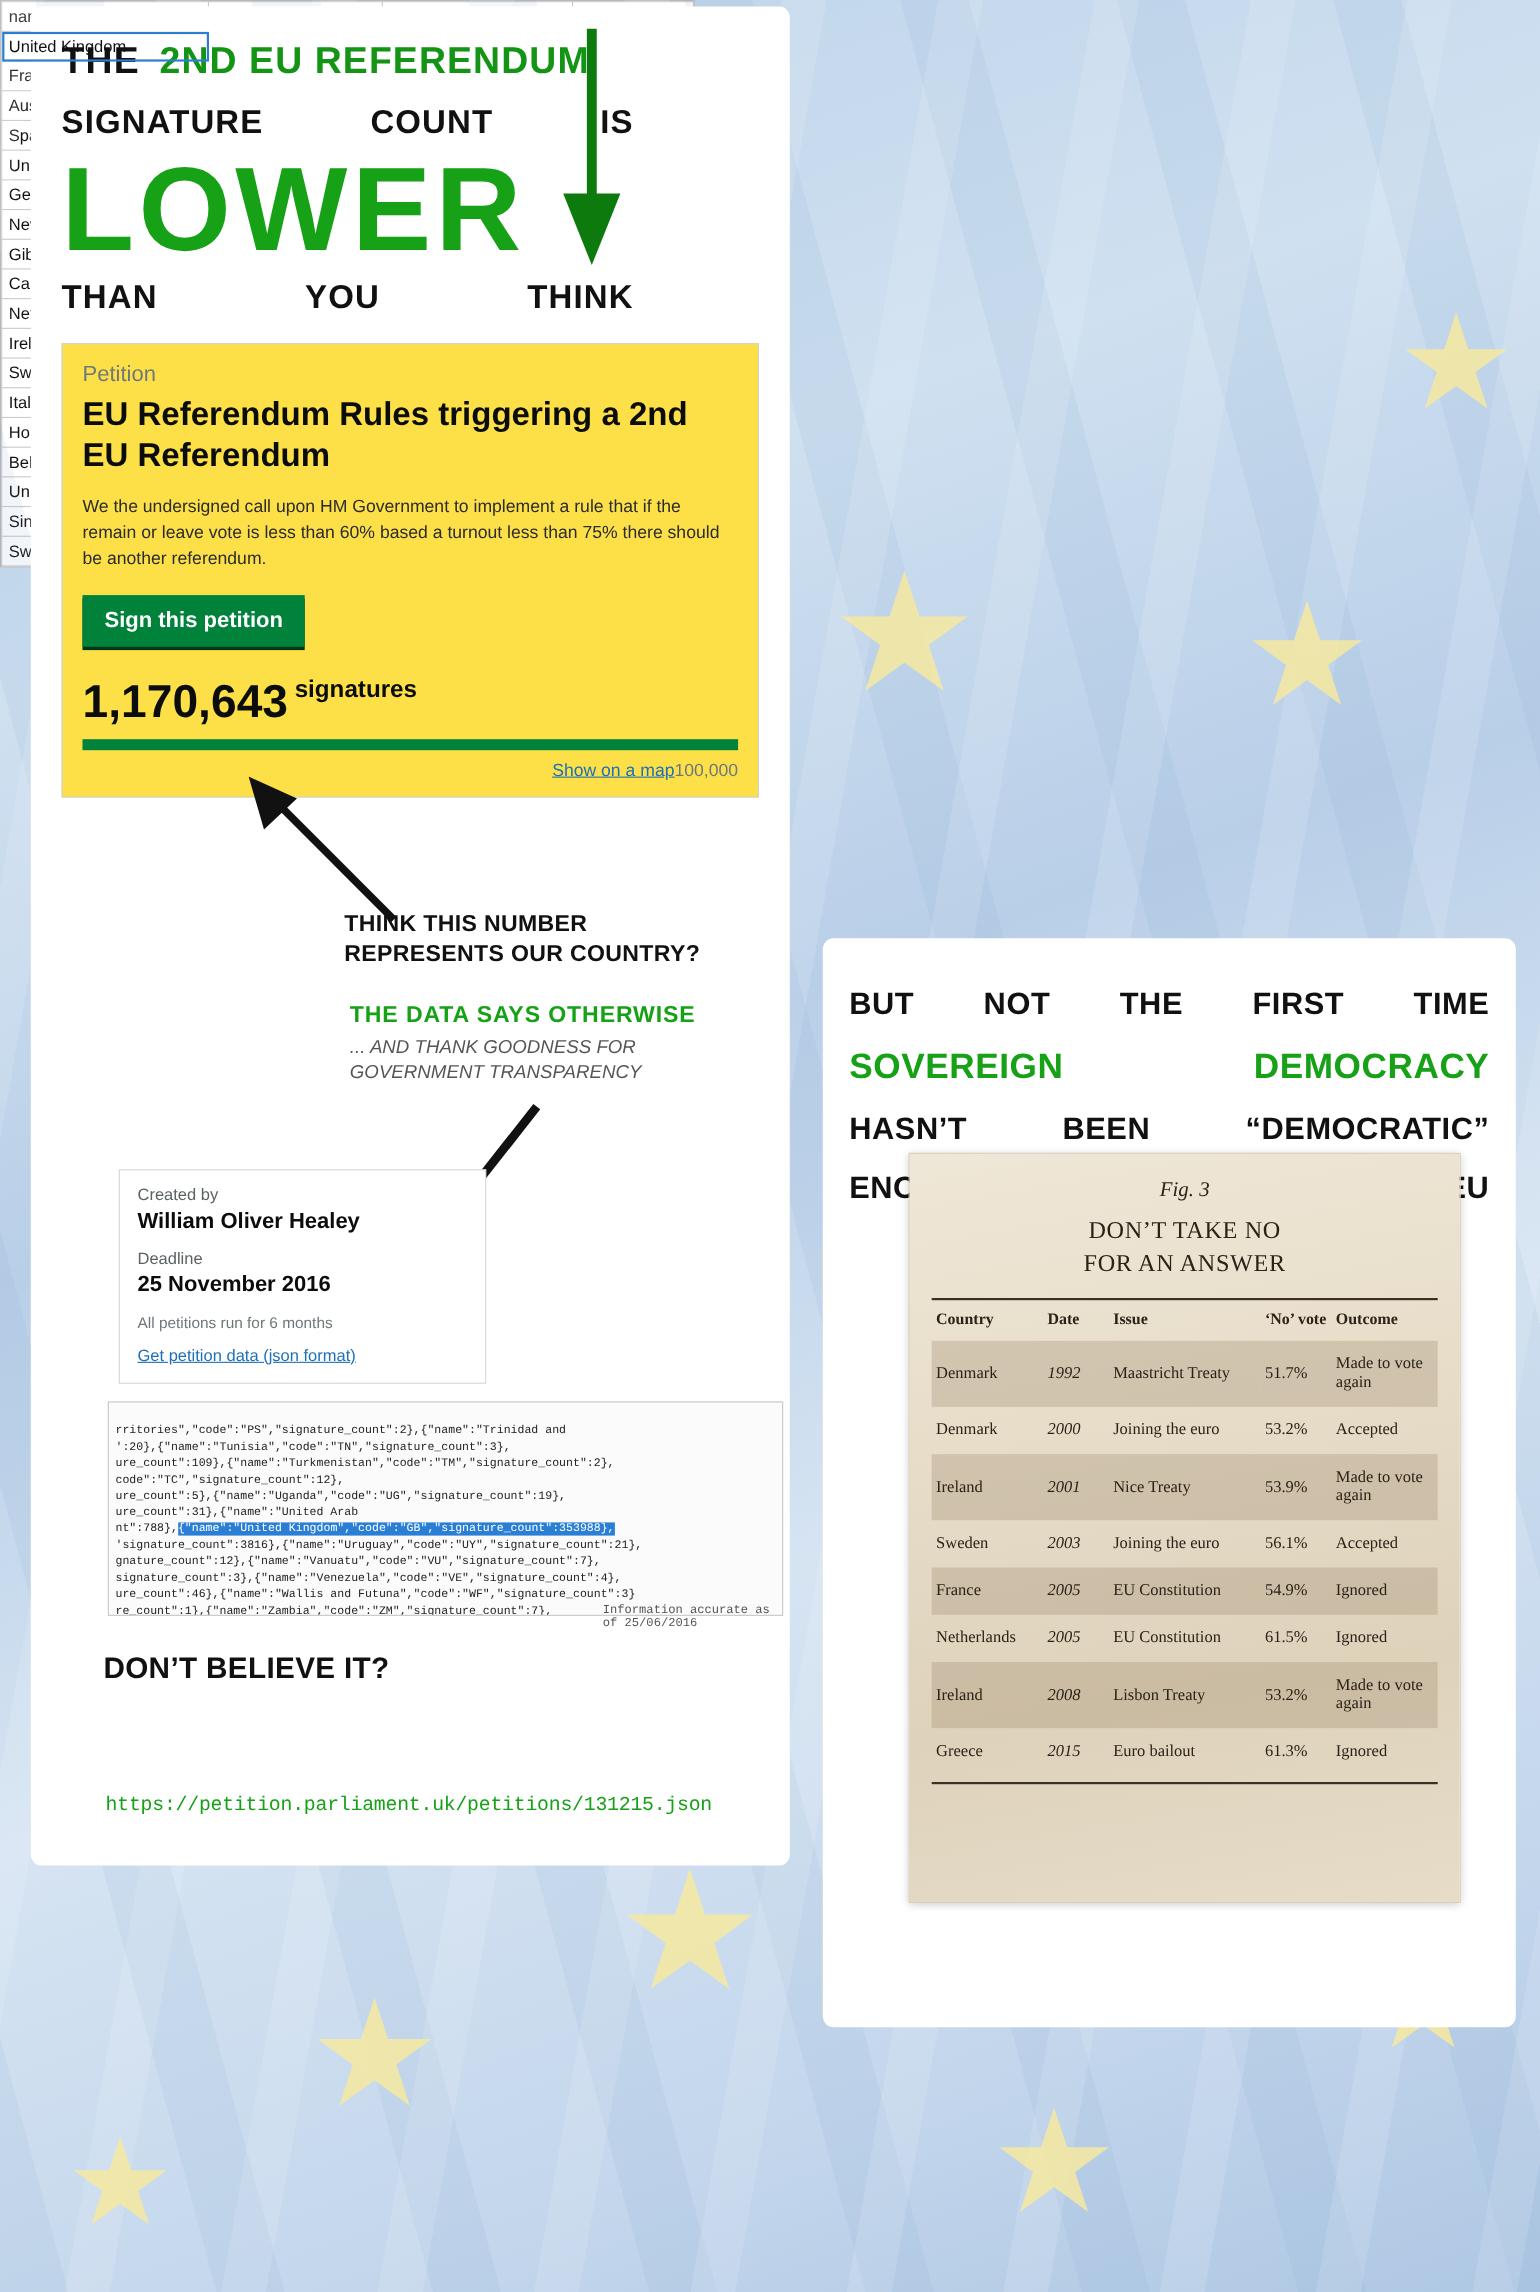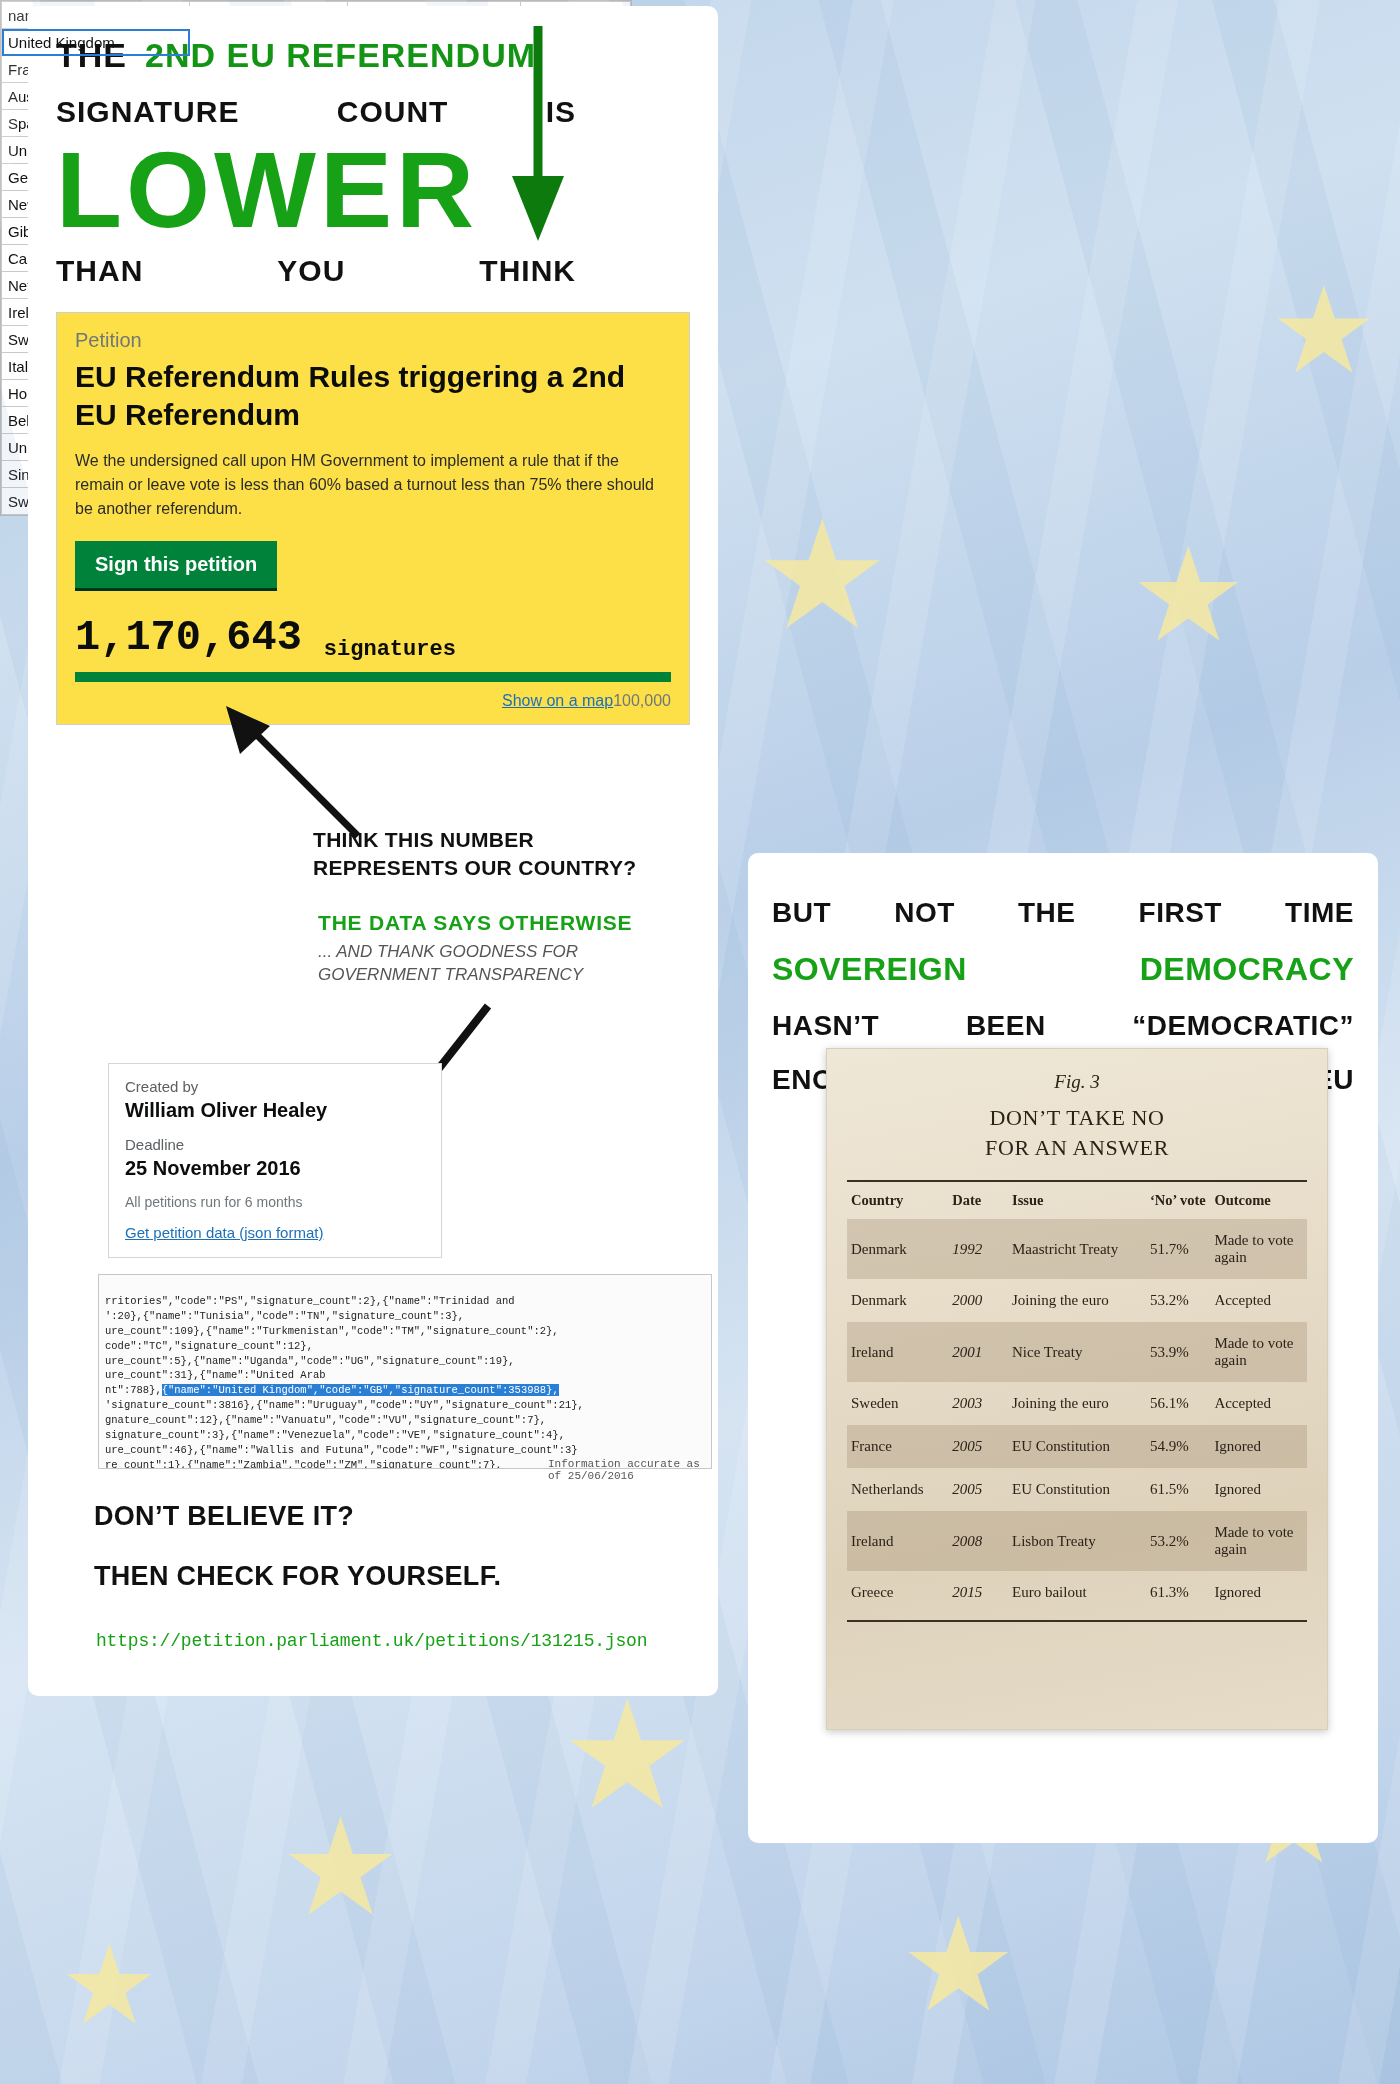--- a/index.html
+++ b/index.html
@@ -130,24 +130,23 @@
     font-size: 20px;
     font-weight: bold;
     padding: 12px 20px;
     border: none;
     box-shadow: 0 3px 0 #003618;
     cursor: pointer;
     margin-bottom: 26px;
   }
   .sig-count-row {
     display: flex;
-    align-items: flex-end;
-    gap: 22px;
+    align-items: flex-start;
+    gap: 6px;
     margin-bottom: 10px;
-    font-family: Liberation Mono, monospace;
   }
   .sig-count {
     font-size: 42px;
     font-weight: bold;
     color: #0b0c0c;
   }
   .sig-word {
     font-size: 22px;
     font-weight: bold;
     color: #0b0c0c;
@@ -517,21 +516,20 @@
 <span>'signature_count":3816},{"name":"Uruguay","code":"UY","signature_count":21},</span>
 <span>gnature_count":12},{"name":"Vanuatu","code":"VU","signature_count":7},</span>
 <span>signature_count":3},{"name":"Venezuela","code":"VE","signature_count":4},</span>
 <span>ure_count":46},{"name":"Wallis and Futuna","code":"WF","signature_count":3}</span>
 <span>re_count":1},{"name":"Zambia","code":"ZM","signature_count":7},</span>
 
   </div>
   <div class="json-accurate" style="left:520px; top:1452px; right:auto; bottom:auto; position:absolute;">Information accurate as of 25/06/2016</div>
 
   <div class="believe1">DON’T BELIEVE IT?</div>
-  <div class="believe2">THEN CHECK FOR YOURSELF.</div>
   <div class="url-line">https://petition.parliament.uk/petitions/131215.json</div>
 </div>
 
 <div id="sheet-panel">
   <table class="sheet">
     <thead>
       <tr>
         <th style="width:175px">name</th>
         <th style="width:145px">code</th>
         <th style="width:160px">signature_count</th>

